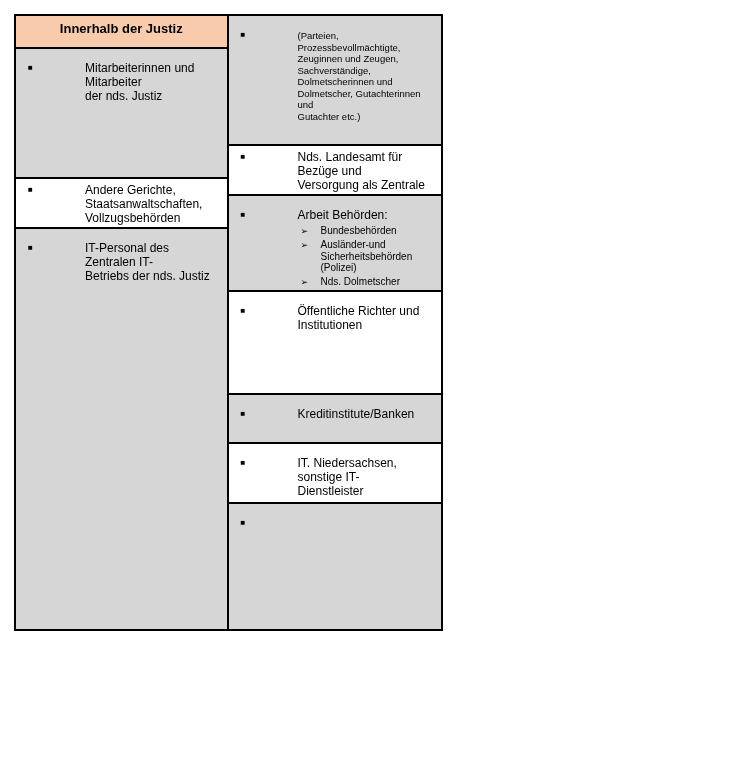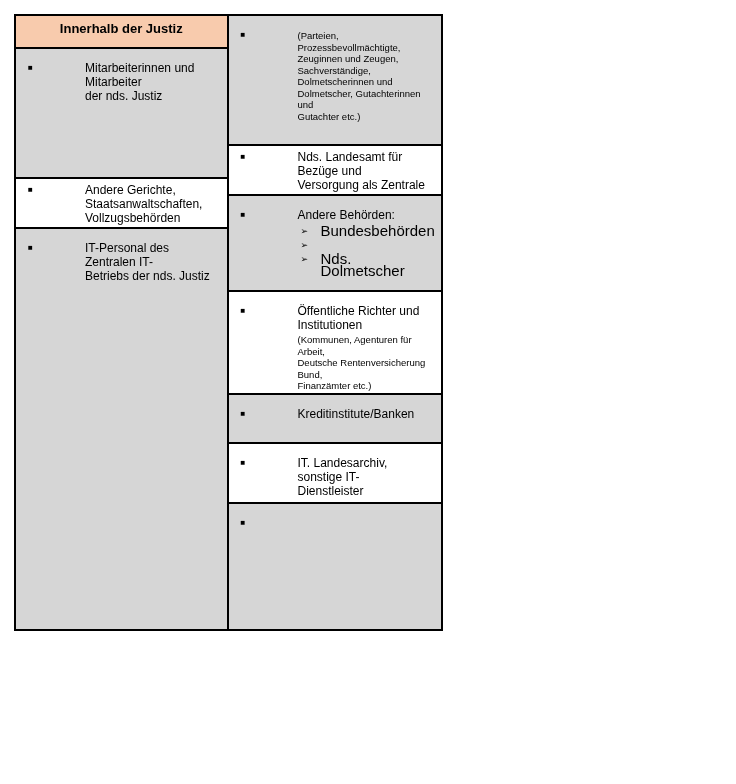--- a/index.html
+++ b/index.html
@@ -73,21 +73,21 @@
     margin-top:2px;
   }
   .arrow {
     flex:none;
     width:20px;
     font-size:9px;
     line-height:12px;
     font-family:"DejaVu Sans", sans-serif;
   }
   .subtext {
-    font-size:15px;
+    font-size:10px;
     line-height:11.5px;
     white-space:pre-line;
   }
 </style>
 </head>
 <body>
 
 <div class="justiz-table">
 
   <div class="col col-left">
@@ -153,65 +153,64 @@
 Versorgung als Zentrale
 Vollstreckungsstelle</div>
         </div>
       </div>
     </div>
 
     <div class="cell gray h96">
       <div class="item">
         <span class="bullet">■</span>
         <div class="item-text">
-          <div class="main">Andere Behörden:</div>
+          <div class="main">Arbeit Behörden:</div>
           <div class="subitems">
             <div class="subitem">
               <span class="arrow">➢</span>
               <div class="subtext">Bundesbehörden</div>
             </div>
             <div class="subitem">
               <span class="arrow">➢</span>
+              <div class="subtext">Ausländer-und
+Sicherheitsbehörden (Polizei)</div>
             </div>
             <div class="subitem">
               <span class="arrow">➢</span>
               <div class="subtext">Nds. Dolmetscher</div>
             </div>
           </div>
         </div>
       </div>
     </div>
 
     <div class="cell h103">
       <div class="item">
         <span class="bullet">■</span>
         <div class="item-text">
           <div class="main">Öffentliche Richter und
 Institutionen</div>
-          <div class="note">(Kommunen, Agenturen für Arbeit,
-Deutsche Rentenversicherung Bund,
-Finanzämter etc.)</div>
         </div>
       </div>
     </div>
 
     <div class="cell gray h49">
       <div class="item">
         <span class="bullet">■</span>
         <div class="item-text">
           <div class="main">Kreditinstitute/Banken</div>
         </div>
       </div>
     </div>
 
     <div class="cell h60">
       <div class="item">
         <span class="bullet">■</span>
         <div class="item-text">
-          <div class="main">IT. Landesarchiv, sonstige IT-
+          <div class="main">IT. Niedersachsen, sonstige IT-
 Dienstleister</div>
         </div>
       </div>
     </div>
 
     <div class="cell gray grow">
       <div class="item">
         <span class="bullet">■</span>
       </div>
     </div>

